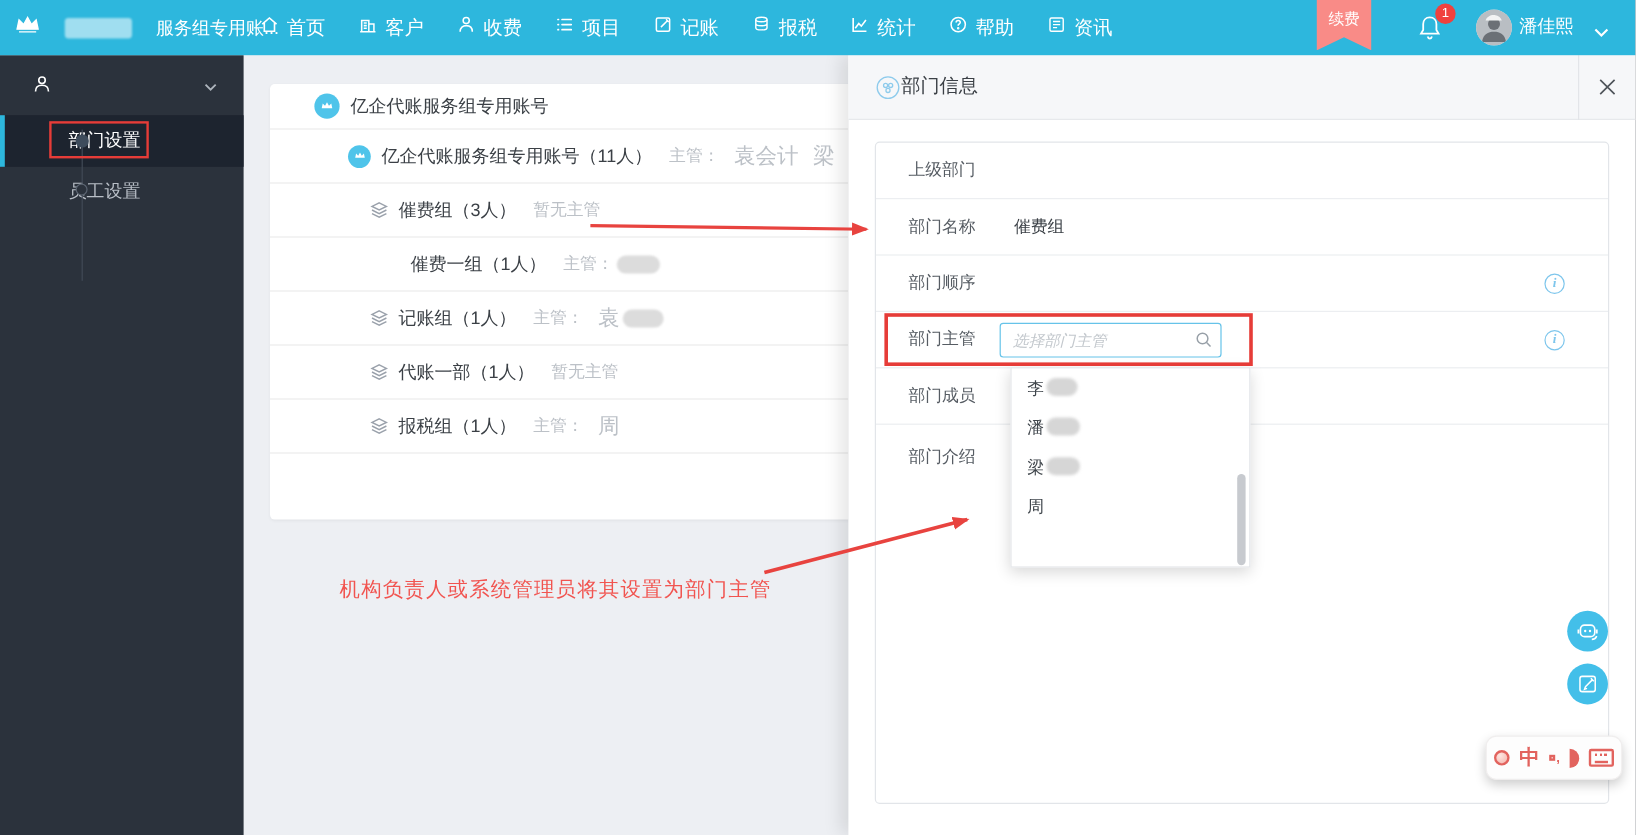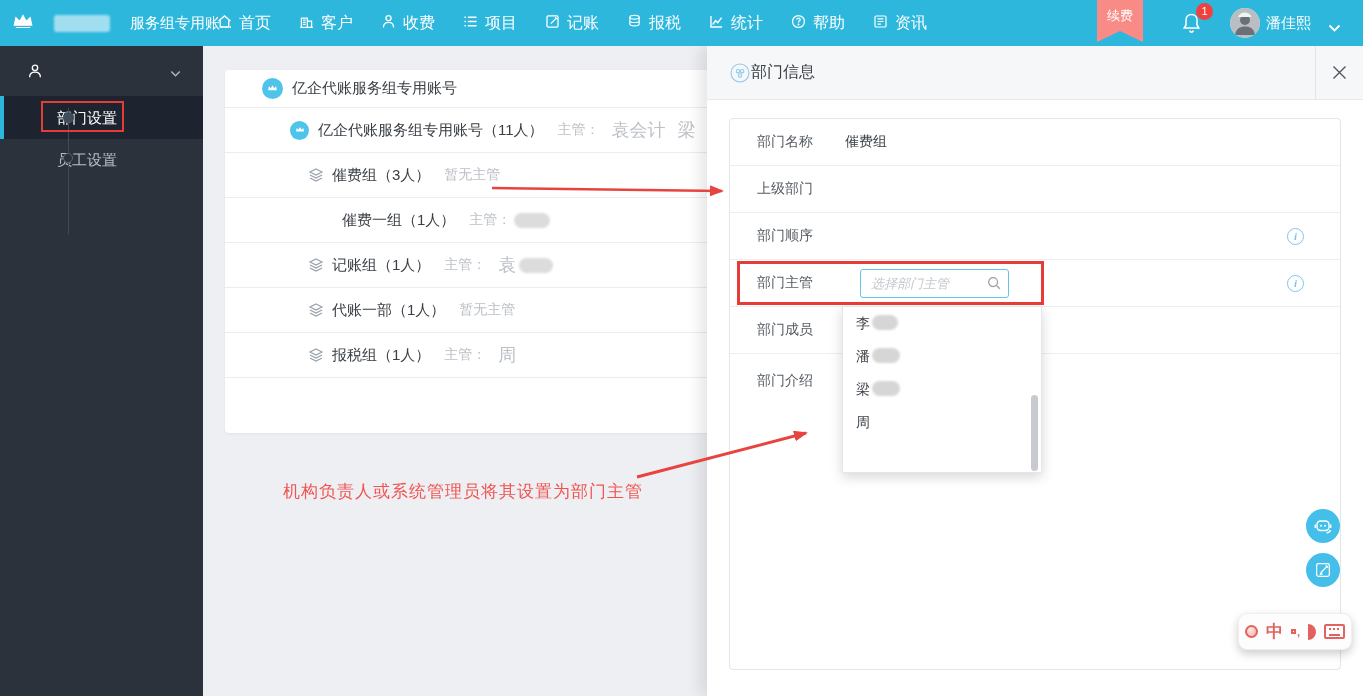--- a/index.html
+++ b/index.html
@@ -48,21 +48,21 @@
   .panel{position:absolute;left:707px;top:46px;width:656px;height:650px;background:#fff;box-shadow:-7px 0 14px rgba(0,0,0,.10);z-index:5}
   .p-header{height:54px;background:#f6f7f9;border-bottom:1px solid #e7e9ec;display:flex;align-items:center}
   .p-hicon{margin-left:22px;display:inline-flex}
   .p-title{font-size:16px;color:#3b4046}
   .p-close{margin-left:auto;width:48px;height:54px;border-left:1px solid #e3e5e9;display:flex;align-items:center;justify-content:center;cursor:pointer}
   .form{position:absolute;left:22px;top:72px;width:612px;height:552px;border:1px solid #e2e5e9;border-radius:4px;background:#fff}
   .frow{height:47px;border-bottom:1px solid #eceef1;position:relative;display:flex;align-items:center;padding-left:27px;font-size:14px;color:#565c63}
   .frow.tall{height:86px;align-items:flex-start;padding-top:18px;border-bottom:none}
   .fvalue{position:absolute;left:115px;color:#3b4046}
   .fino{position:absolute;right:36px;top:15px;width:17px;height:17px;border:1px solid #7ec6ec;border-radius:50%;color:#7ec6ec;font:italic bold 11px "Liberation Serif",serif;text-align:center;line-height:15px;cursor:pointer}
-  .inputwrap{position:absolute;left:130px;top:9px;width:149px;height:29px}
+  .inputwrap{position:absolute;left:103px;top:9px;width:185px;height:29px}
   .inputwrap input{width:100%;height:100%;border:1px solid #66c3e9;border-radius:3px;padding:0 28px 0 10px;font-size:13px;font-style:italic;color:#555;outline:none;font-family:"Liberation Sans",sans-serif}
   .inputwrap input::placeholder{color:#c3c8cd;font-style:italic}
   .inputwrap .sicon{position:absolute;right:7px;top:6px}
 
   
   .redbox-sidebar{position:absolute;left:41px;top:101px;width:83px;height:31px;border:2px solid #e63c38;z-index:15}
   .redbox-panel{position:absolute;left:737px;top:261px;width:307px;height:44px;border:3px solid #e63c38;z-index:15}
   .arrows{position:absolute;left:0;top:0;z-index:20;pointer-events:none}
 
   
@@ -290,26 +290,26 @@
       <span class="p-title">部门信息</span>
       <span class="p-close">
         <svg width="15" height="15" viewBox="0 0 15 15" stroke="#50555b" stroke-width="1.4">
             <path d="M1.5 1.5 L13.5 13.5 M13.5 1.5 L1.5 13.5"></path>
           </svg>
       </span>
     </div>
 
     <div class="form">
       <div class="frow">
+        <span>上级部门</span>
+        <span class="fvalue"></span>
+      </div>
+      <div class="frow">
         <span>部门名称</span>
         <span class="fvalue">催费组</span>
-      </div>
-      <div class="frow">
-        <span>上级部门</span>
-        <span class="fvalue"></span>
       </div>
       <div class="frow">
         <span>部门顺序</span>
         <span class="fino">i</span>
       </div>
       <div class="frow">
         <span>部门主管</span>
         <span class="inputwrap">
           <input type="text" placeholder="选择部门主管" style="">
           <span class="sicon"><svg width="16" height="16" viewBox="0 0 18 18" fill="none" stroke="#98a0a8" stroke-width="1.4">

